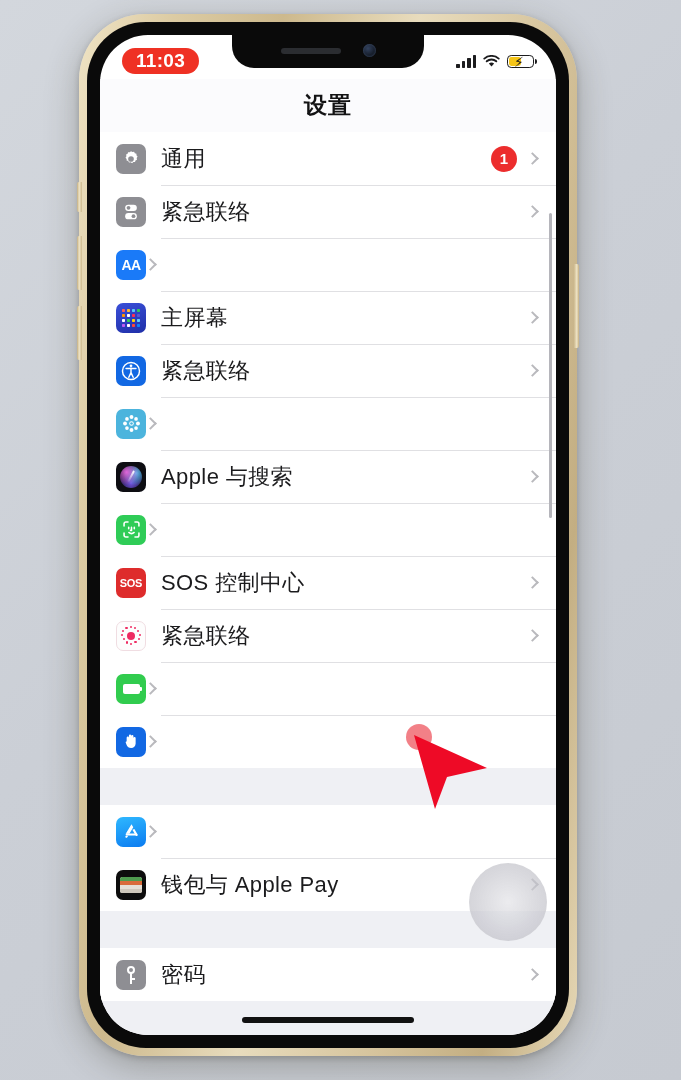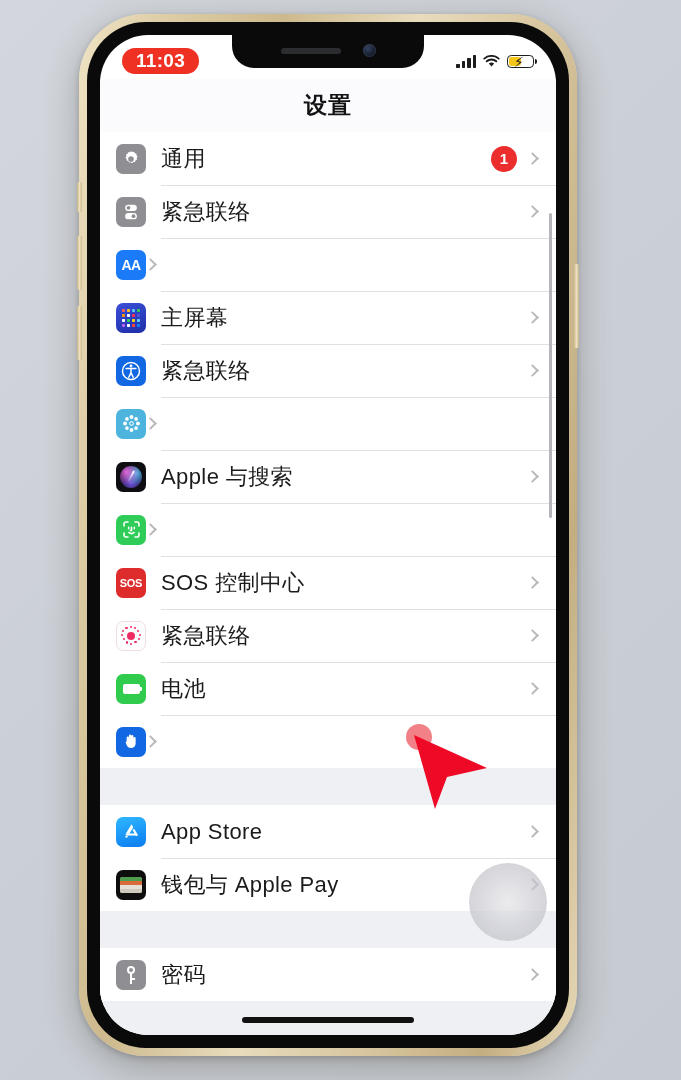--- a/index.html
+++ b/index.html
@@ -449,21 +449,20 @@
             <div class="row-label">紧急联络</div>
             <div class="row-right">
               <div class="chev"></div>
             </div>
           </div>
 
           <div class="row">
             <div class="icon ic-batt">
               <div class="batt-body"></div>
             </div>
-            <div class="row-label">电池</div>
             <div class="row-right">
               <div class="chev"></div>
             </div>
           </div>
 
           <div class="row">
             <div class="icon ic-priv">
               <svg width="18" height="19" viewBox="0 0 24 24" fill="#fff">
                 <path d="M6.2 12.6V6.9a1.5 1.5 0 0 1 3 0v4.1V4.2a1.5 1.5 0 0 1 3 0v6.8V4.8a1.5 1.5 0 0 1 3 0v6.2V7.6a1.5 1.5 0 0 1 3 0v7.1c0 3.5-2.6 6.1-6 6.1-3.1 0-5-1.6-6-4.1l-1.2-2.9a1.4 1.4 0 0 1 2.2-1.6z"></path>
               </svg>
@@ -477,21 +476,20 @@
         <div class="gap"></div>
 
         <div class="group">
           <div class="row">
             <div class="icon ic-appst">
               <svg width="21" height="21" viewBox="0 0 24 24" fill="#fff">
                 <path d="M12 3.6l2 3.4-4.4 7.6H5.4zM8.2 16.9l-1 1.7a1.2 1.2 0 1 1-2.1-1.2l.3-.5zM15.3 9.2l3.6 6.2a1.2 1.2 0 1 1-2.1 1.2L13 9.9z"></path>
                 <rect x="5.3" y="14.2" width="13.4" height="2.3" rx="1.15"></rect>
               </svg>
             </div>
-            <div class="row-label">App Store</div>
             <div class="row-right">
               <div class="chev"></div>
             </div>
           </div>
 
           <div class="row">
             <div class="icon ic-wallet">
               <div class="wallet-art">
                 <i style="background:#4f9c4f"></i>
                 <i style="background:#d96b3a"></i>

